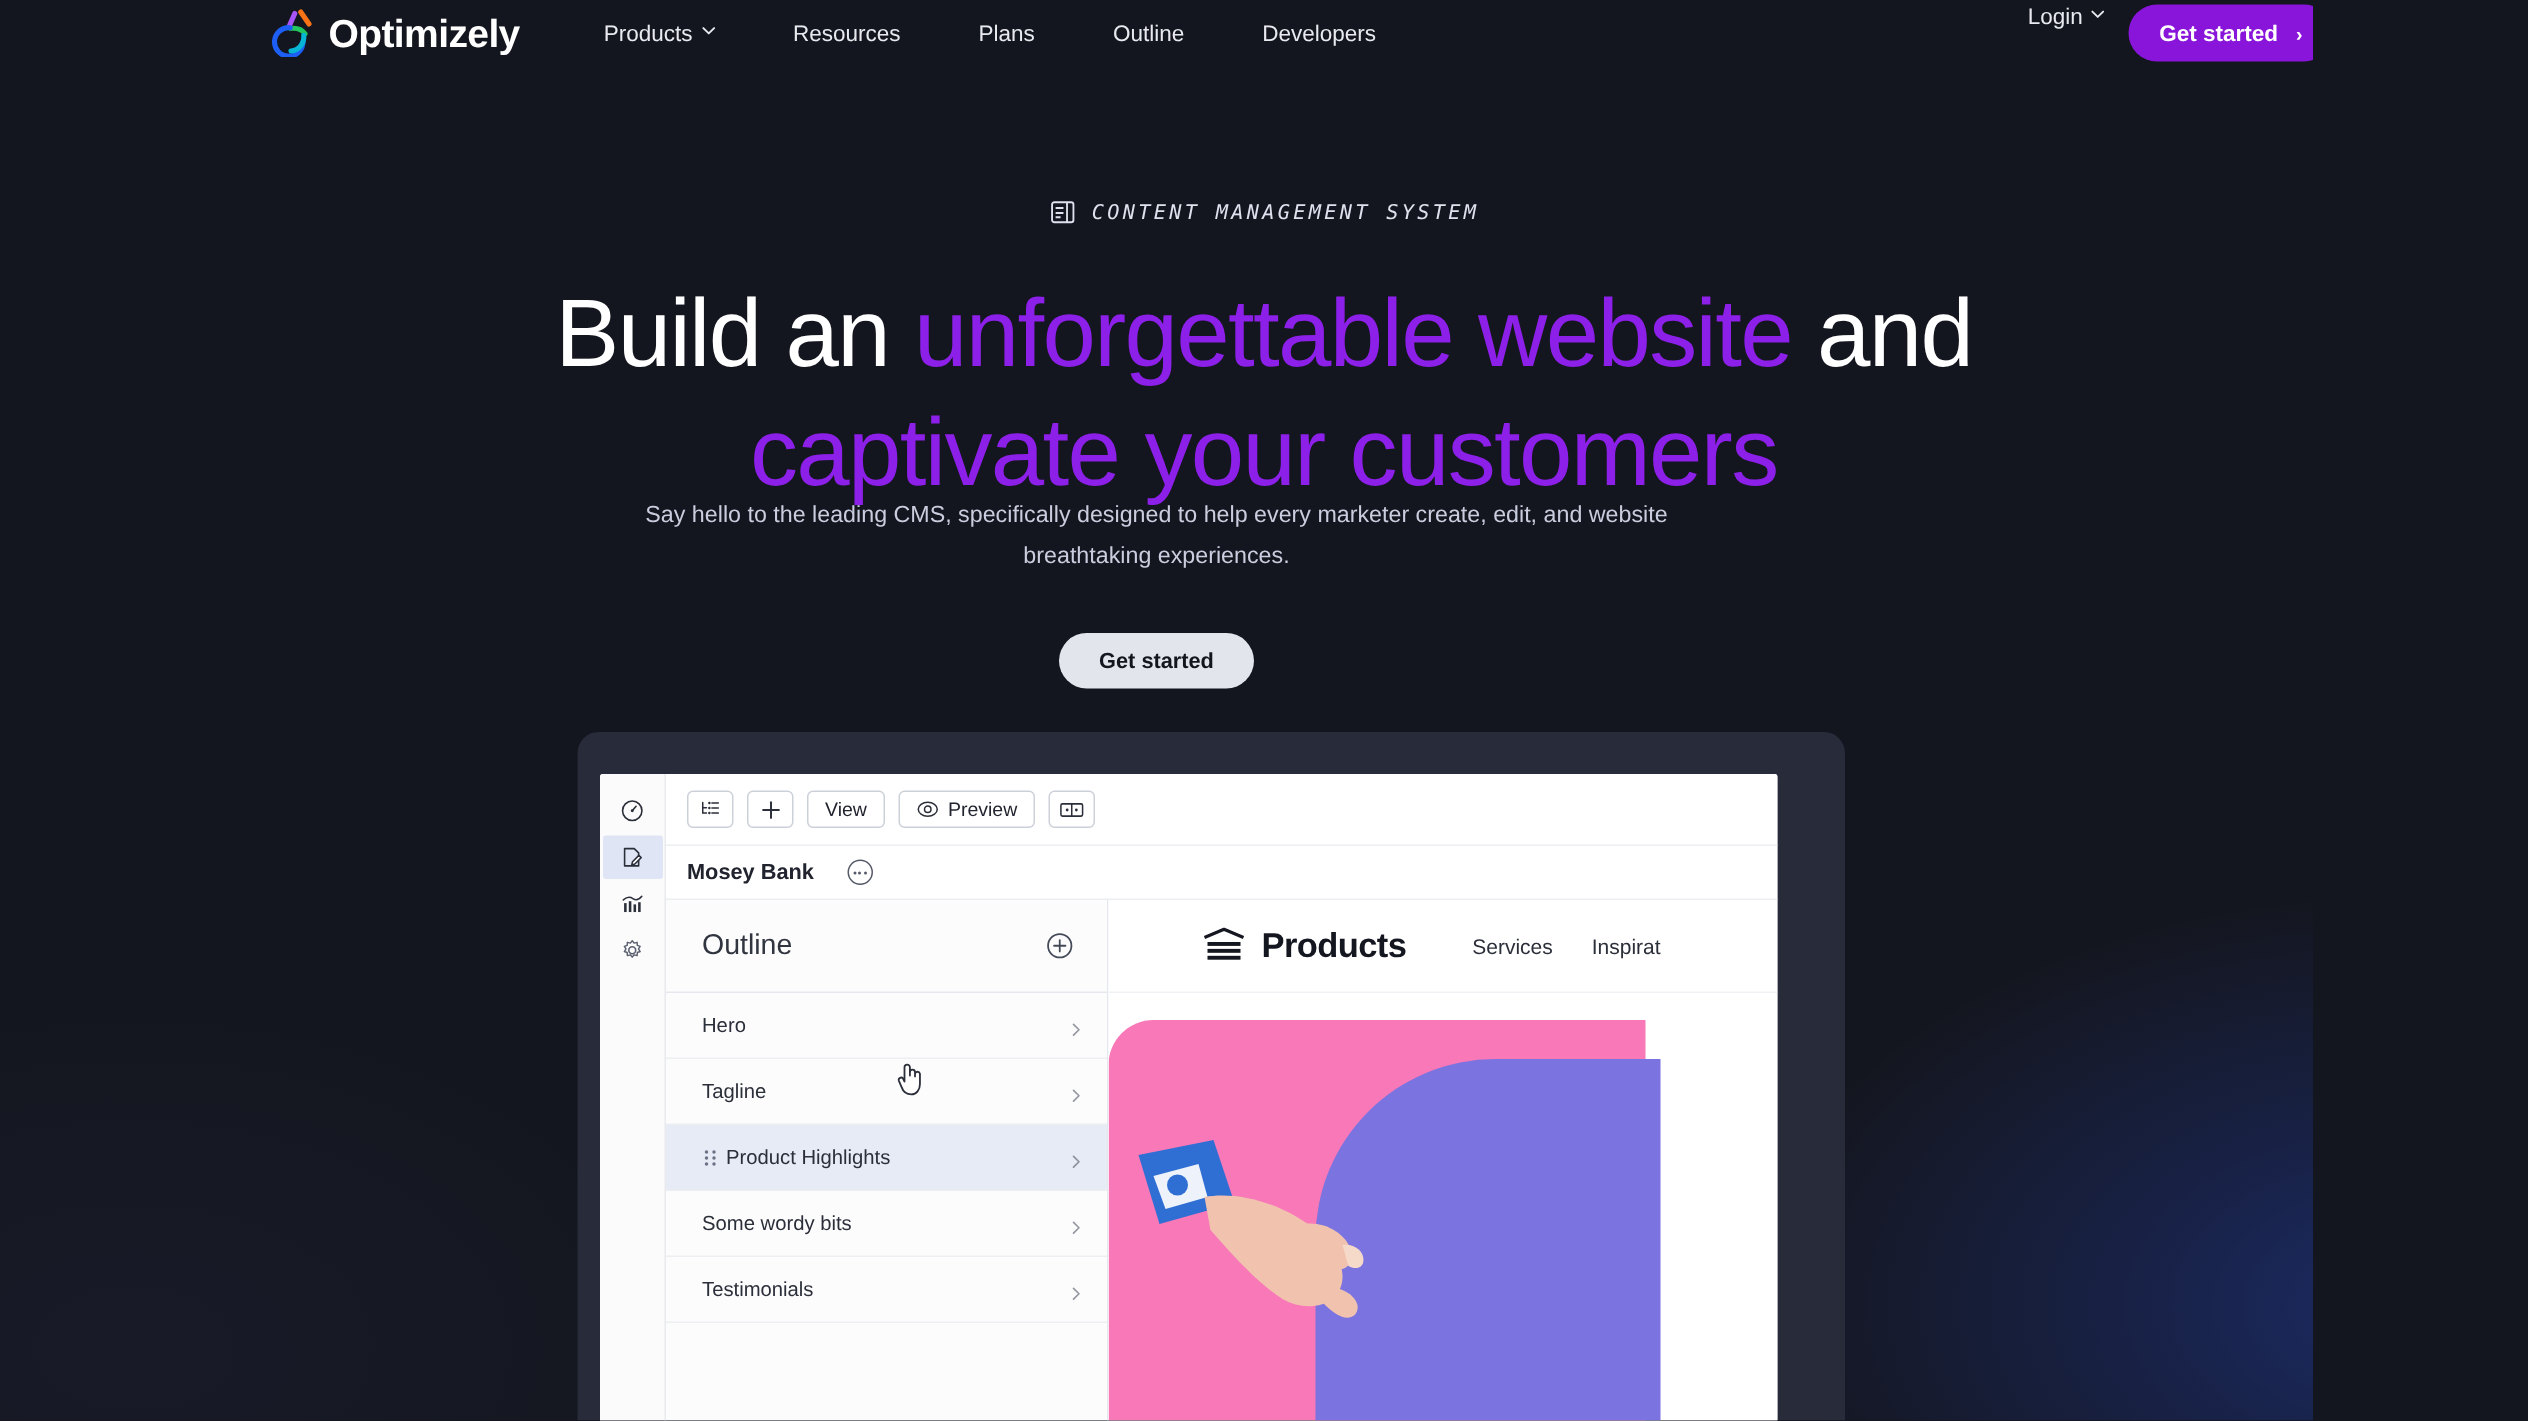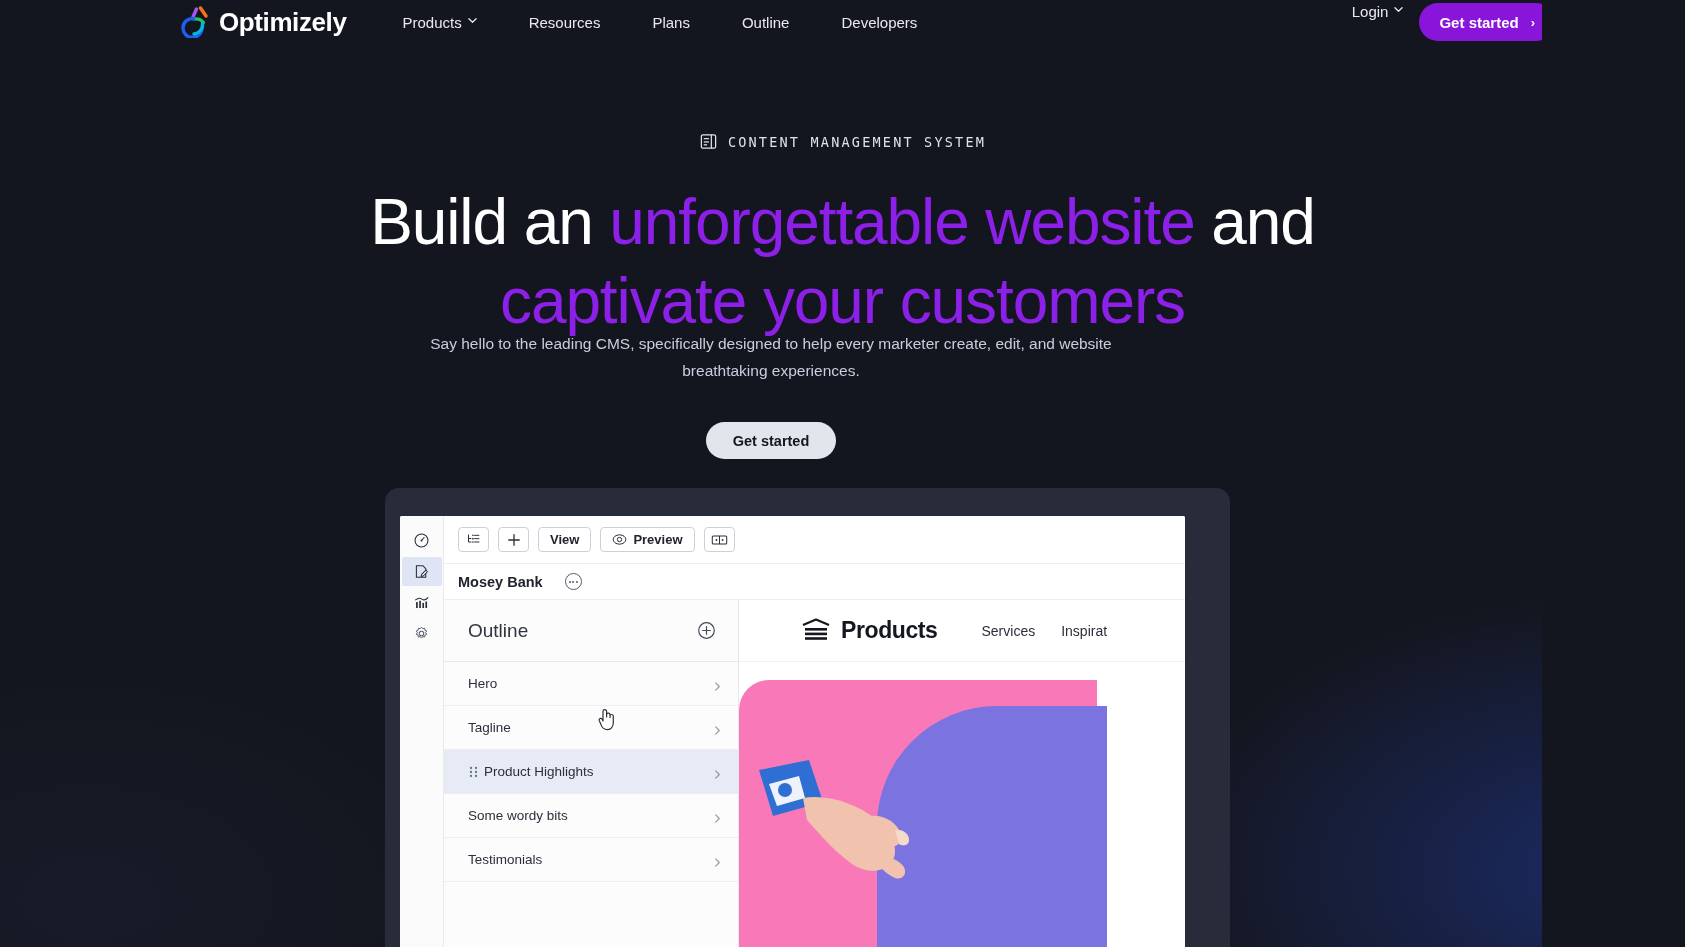--- a/index.html
+++ b/index.html
@@ -43,21 +43,21 @@
   .cta-nav {
     background:#8a15da; color:#fff; font-size:15px; font-weight:bold;
     border:none; border-radius:22px; height:38px; padding:0 20px;
     display:flex; align-items:center; gap:12px; cursor:pointer; white-space:nowrap;
   }
   .cta-nav .arr { font-size:13px; position:relative; top:0px; }
 
   
   .eyebrow {
     position:absolute; top:132px; left:0; width:1685px;
-    display:flex; align-items:center; justify-content:center; gap:10px;
+    display:flex; align-items:center; justify-content:center; gap:10px;font-style:italic;
   }
   .eyebrow-icon { width:19px; height:19px; display:block; }
   .eyebrow-text {
     color:#dfe2ee; font-size:13.5px; letter-spacing:2.2px;
     font-family:"DejaVu Sans Mono", monospace;
   }
   .headline {
     position:absolute; top:183px; left:0; width:1685px; text-align:center;
     font-size:64px; font-weight:normal; line-height:1.23; letter-spacing:-1.1px;
     color:#ffffff;
@@ -89,21 +89,21 @@
     flex-shrink:0;
   }
   .rail-btn {
     width:40px; height:29px; display:flex; align-items:center; justify-content:center;
     cursor:pointer; border-radius:2px;
   }
   .rail-btn.active { background:#dfe5f5; }
   .app-main { flex:1; display:flex; flex-direction:column; min-width:0; }
   .toolbar {
     height:48px; border-bottom:1px solid #eceef2; display:flex; align-items:center;
-    padding-left:14px; gap:9px; background:#fff; flex-shrink:0;font-weight:bold;
+    padding-left:14px; gap:9px; background:#fff; flex-shrink:0;
   }
   .tb-btn {
     height:25px; border:1px solid #ccd0d9; border-radius:4px; background:#fff;
     display:flex; align-items:center; justify-content:center; gap:6px;
     padding:0 11px; font-size:13px; color:#21242e; cursor:pointer; white-space:nowrap;
   }
   .tb-btn.icon-only { width:31px; padding:0; }
   .doc-bar {
     height:36px; display:flex; align-items:center; gap:22px; padding-left:14px;
     border-bottom:1px solid #eceef2; background:#fff; flex-shrink:0;

